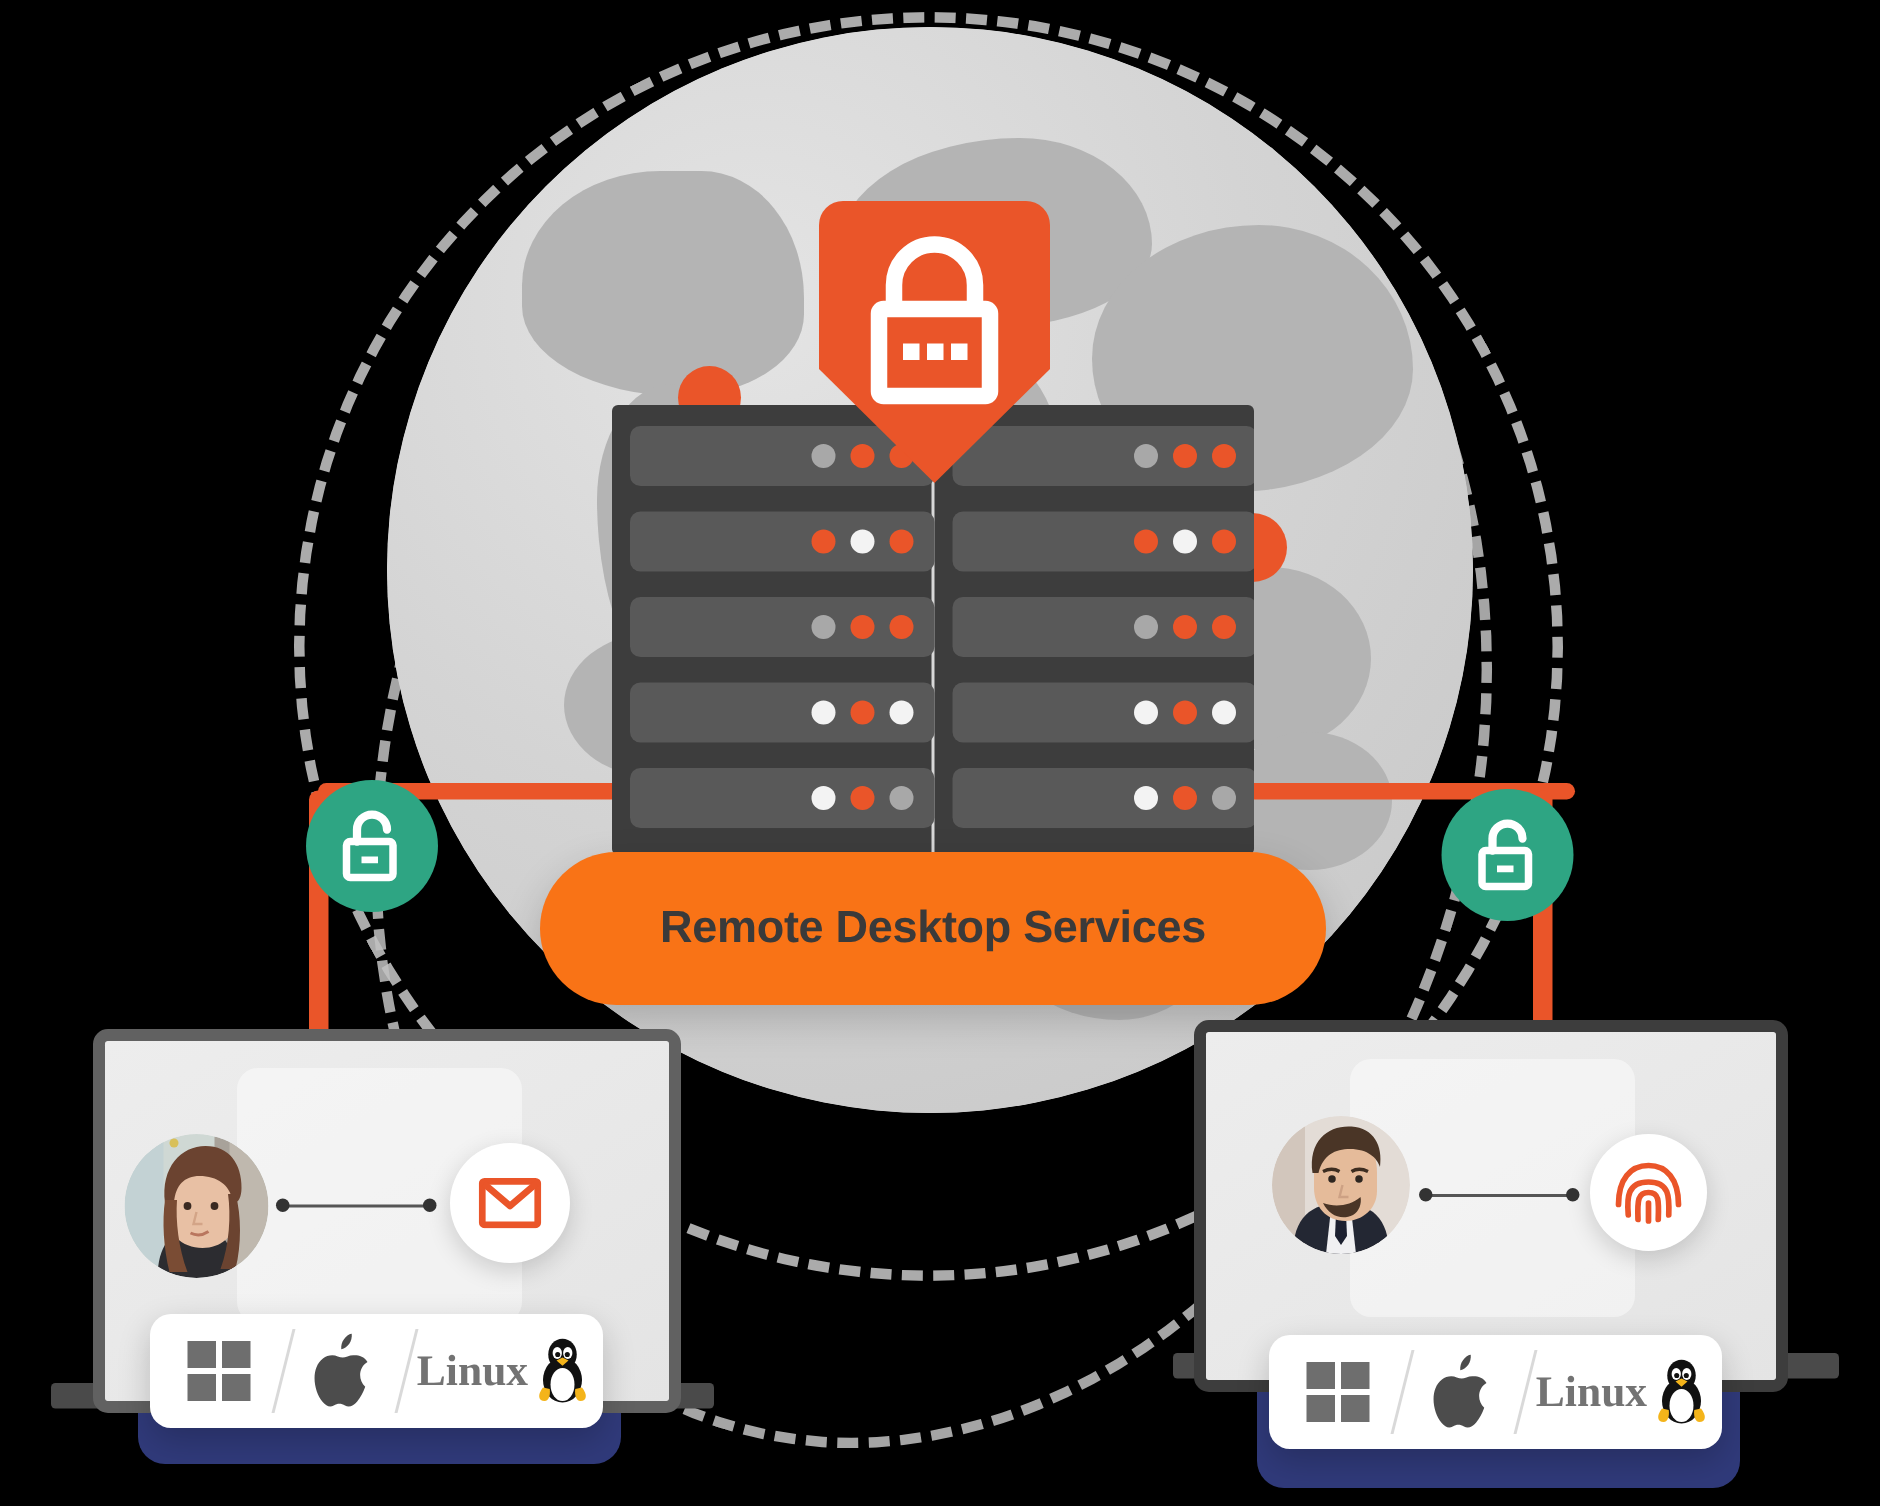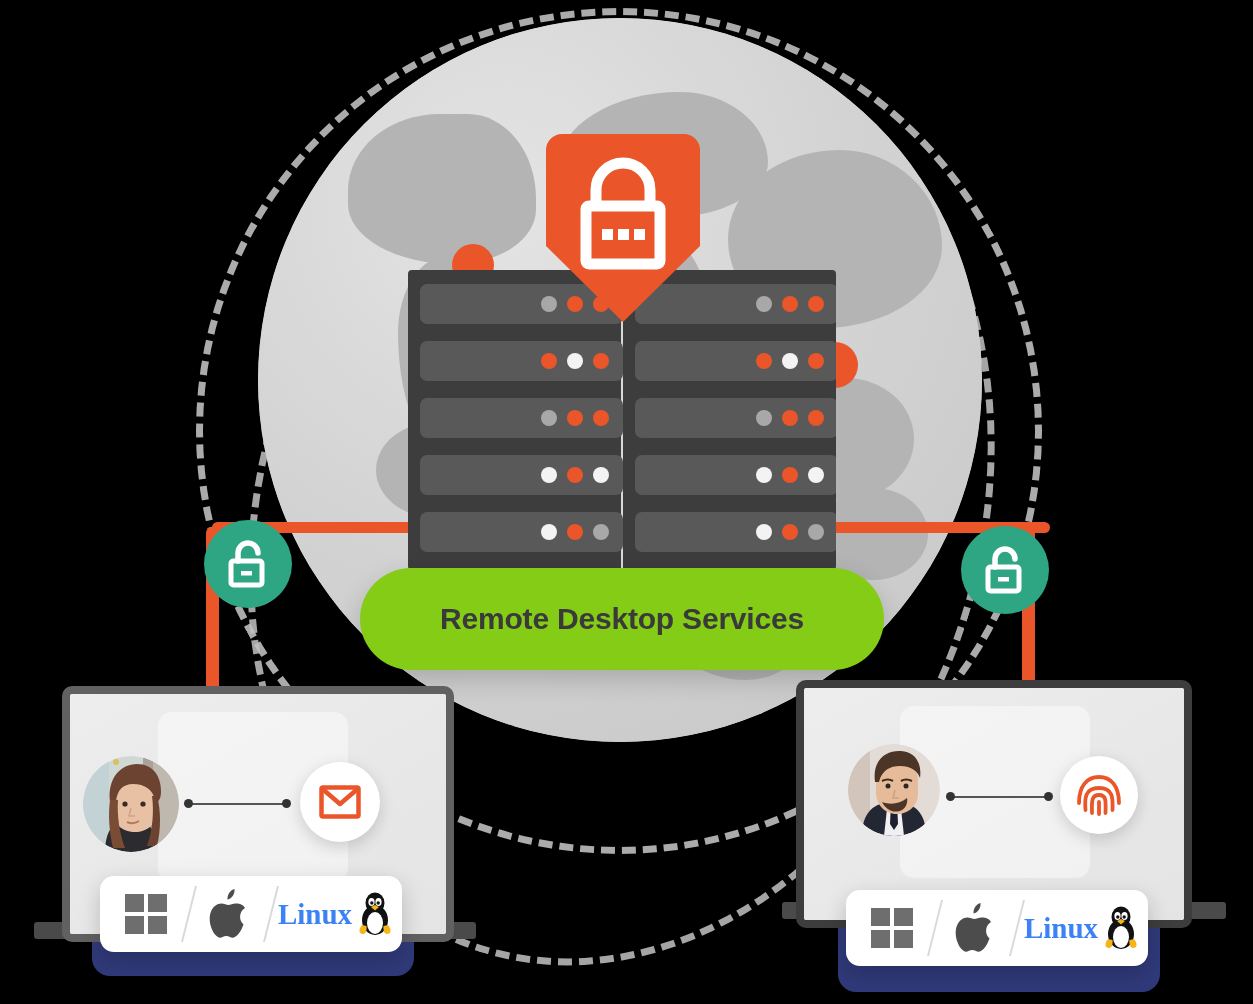--- a/index.html
+++ b/index.html
@@ -62,21 +62,21 @@
   
   .shield{position:absolute;left:546px;top:134px;width:154px;height:188px;}
 
   
   .badge{position:absolute;width:88px;height:88px;border-radius:50%;background:#2ea583;
          display:flex;align-items:center;justify-content:center;}
   #badge-left{left:204px;top:520px;}
   #badge-right{left:961px;top:526px;}
 
   
-  .pill{position:absolute;left:360px;top:568px;width:524px;height:102px;background:#84cc16;
+  .pill{position:absolute;left:360px;top:568px;width:524px;height:102px;background:#f97316;
         border-radius:52px;display:flex;align-items:center;justify-content:center;
         box-shadow:0 10px 26px rgba(0,0,0,.18);}
   .pill-text{font-size:30px;font-weight:bold;color:#3a3a3a;letter-spacing:-.2px;
              font-family:"Liberation Sans", sans-serif;}
 
   
   .laptop{position:absolute;}
   .lid{position:absolute;border:8px solid #616161;border-radius:10px;background:#e8e8e8;}
   .screen{position:absolute;inset:0;background:linear-gradient(150deg,#ededed 0%,#e4e4e4 100%);
           border-radius:3px;overflow:hidden;}
@@ -91,21 +91,21 @@
   .iconcircle{position:absolute;border-radius:50%;background:#fff;
               display:flex;align-items:center;justify-content:center;
               box-shadow:0 5px 16px rgba(0,0,0,.16);}
 
   
   .osbar{position:absolute;background:#fff;border-radius:14px;
          display:flex;align-items:center;justify-content:center;gap:0px;
          box-shadow:0 8px 22px rgba(0,0,0,.20);}
   .os-item{display:flex;align-items:center;justify-content:center;}
   .os-sep{width:2px;background:#d9d9d9;transform:skewX(-14deg);}
-  .linux-word{font-family:"Liberation Serif", serif;font-weight:bold;color:#3b82f6;}
+  .linux-word{font-family:"Liberation Serif", serif;font-weight:bold;color:#737373;}
   .win-grid{display:grid;grid-template-columns:1fr 1fr;grid-template-rows:1fr 1fr;}
   .win-grid div{background:#6e6e6e;}
 </style>
 </head>
 <body>
 
 <div class="stage">
 
   <div class="orbit" id="orbit-a"></div>
   <div class="orbit" id="orbit-b"></div>

